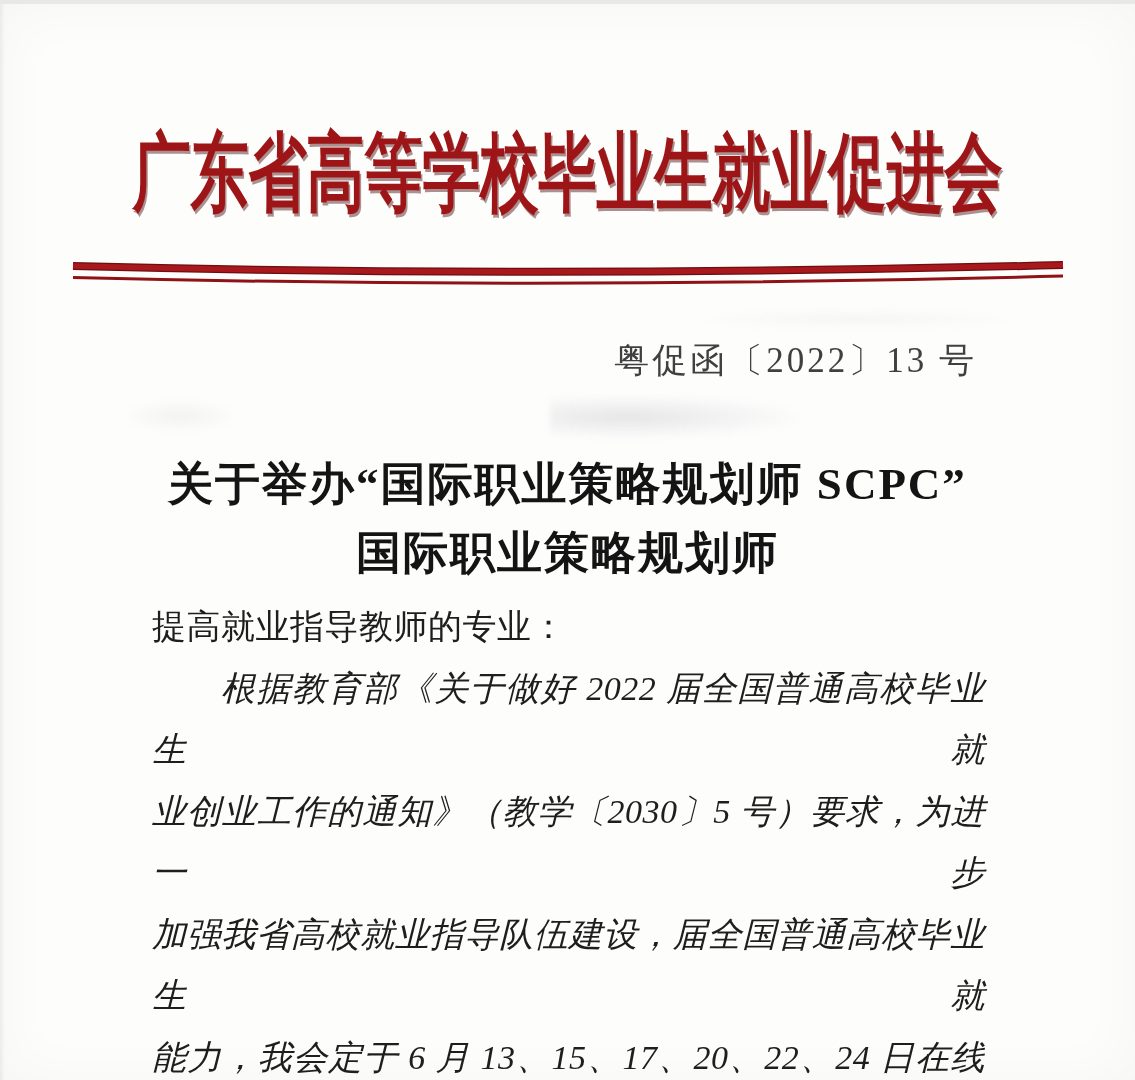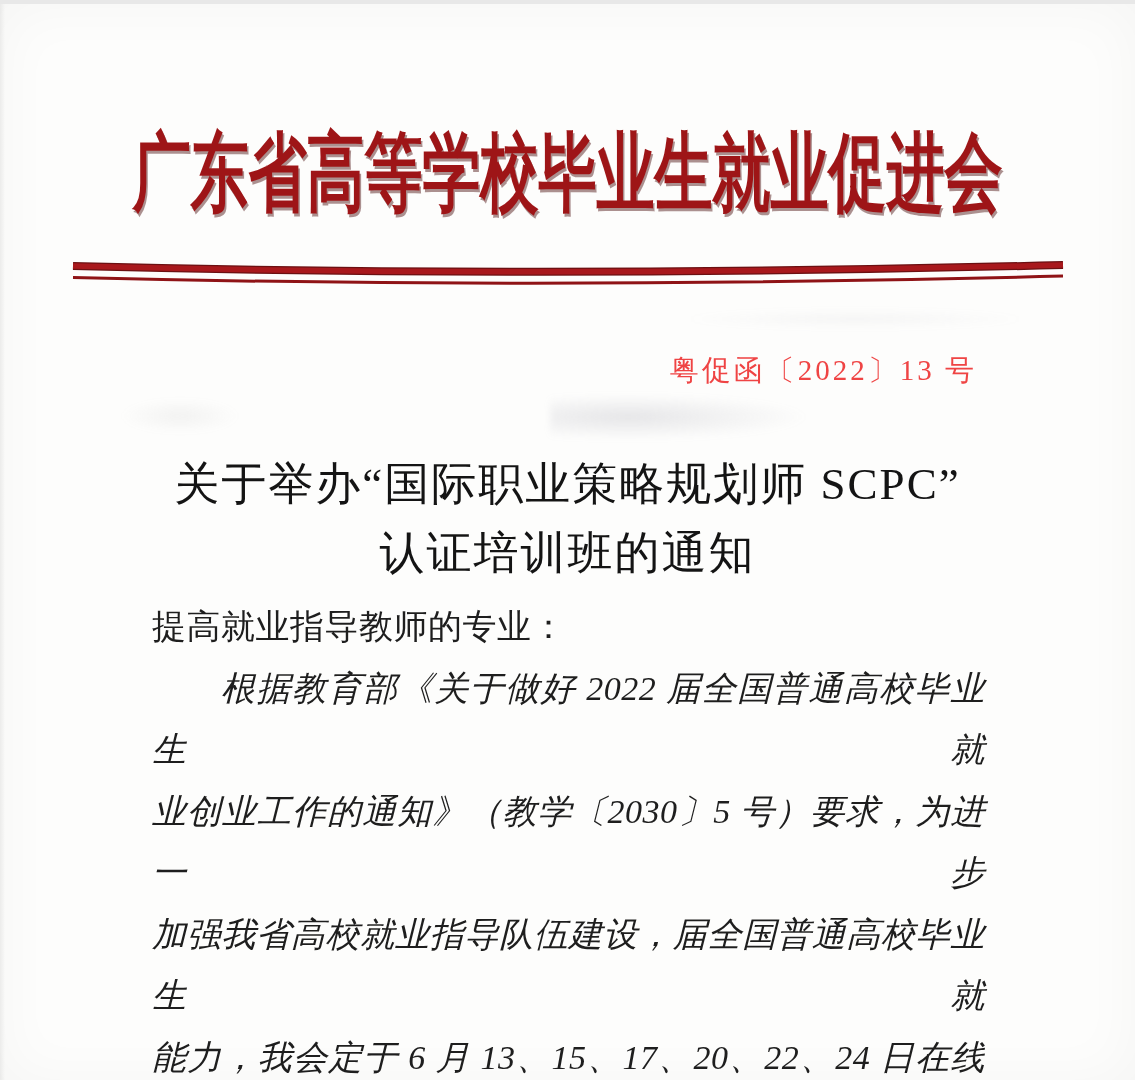--- a/index.html
+++ b/index.html
@@ -46,38 +46,38 @@
   .rule-wrap {
     position: absolute;
     left: 69px;
     top: 256px;
     width: 998px;
     height: 40px;
   }
 
   .doc-number {
     position: absolute;
-    top: 347px;
+    top: 333px;
     left: 0;
     width: 977px;
     text-align: right;
-    font-size: 29px;
+    font-size: 35px;
     letter-spacing: 3px;
-    color: #ef4444;
+    color: #404040;
     white-space: nowrap;
   }
 
   .doc-title {
     position: absolute;
     top: 446px;
     left: 0;
     right: 0;
     text-align: center;
     font-size: 45px;
-    font-weight: 400;
+    font-weight: 700;
     line-height: 69px;
     letter-spacing: 2px;
     color: #141414;
   }
 
   .doc-body {
     position: absolute;
     left: 152px;
     top: 592px;
     width: 833px;
@@ -134,21 +134,21 @@
   </div>
 
   <div class="smudge smudge-a"></div>
   <div class="smudge smudge-b"></div>
   <div class="smudge smudge-c"></div>
 
   <div class="doc-number">粤促函〔2022〕13 号</div>
 
   <div class="doc-title">
     <div>关于举办“国际职业策略规划师 SCPC”</div>
-    <div>认证培训班的通知</div>
+    <div>国际职业策略规划师</div>
   </div>
 
   <div class="doc-body">
     <div class="body-line">提高就业指导教师的专业：</div>
     <div class="body-line justify indent">根据教育部《关于做好 2022 届全国普通高校毕业生就</div>
     <div class="body-line justify">业创业工作的通知》（教学〔2030〕5 号）要求，为进一步</div>
     <div class="body-line justify">加强我省高校就业指导队伍建设，届全国普通高校毕业生就</div>
     <div class="body-line justify">能力，我会定于 6 月 13、15、17、20、22、24 日在线上举</div>
 
   </div>

